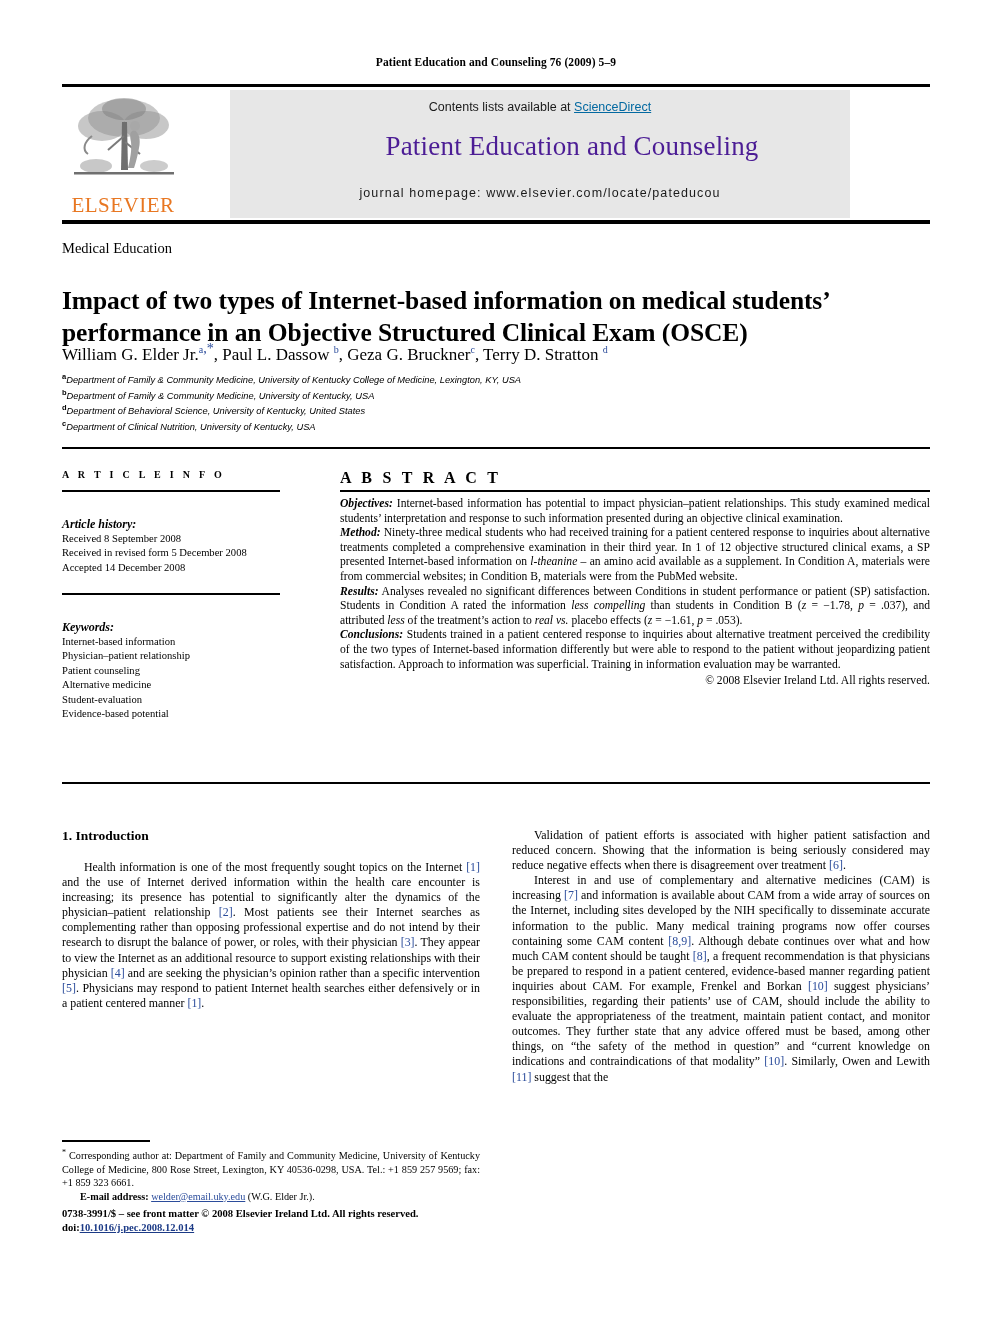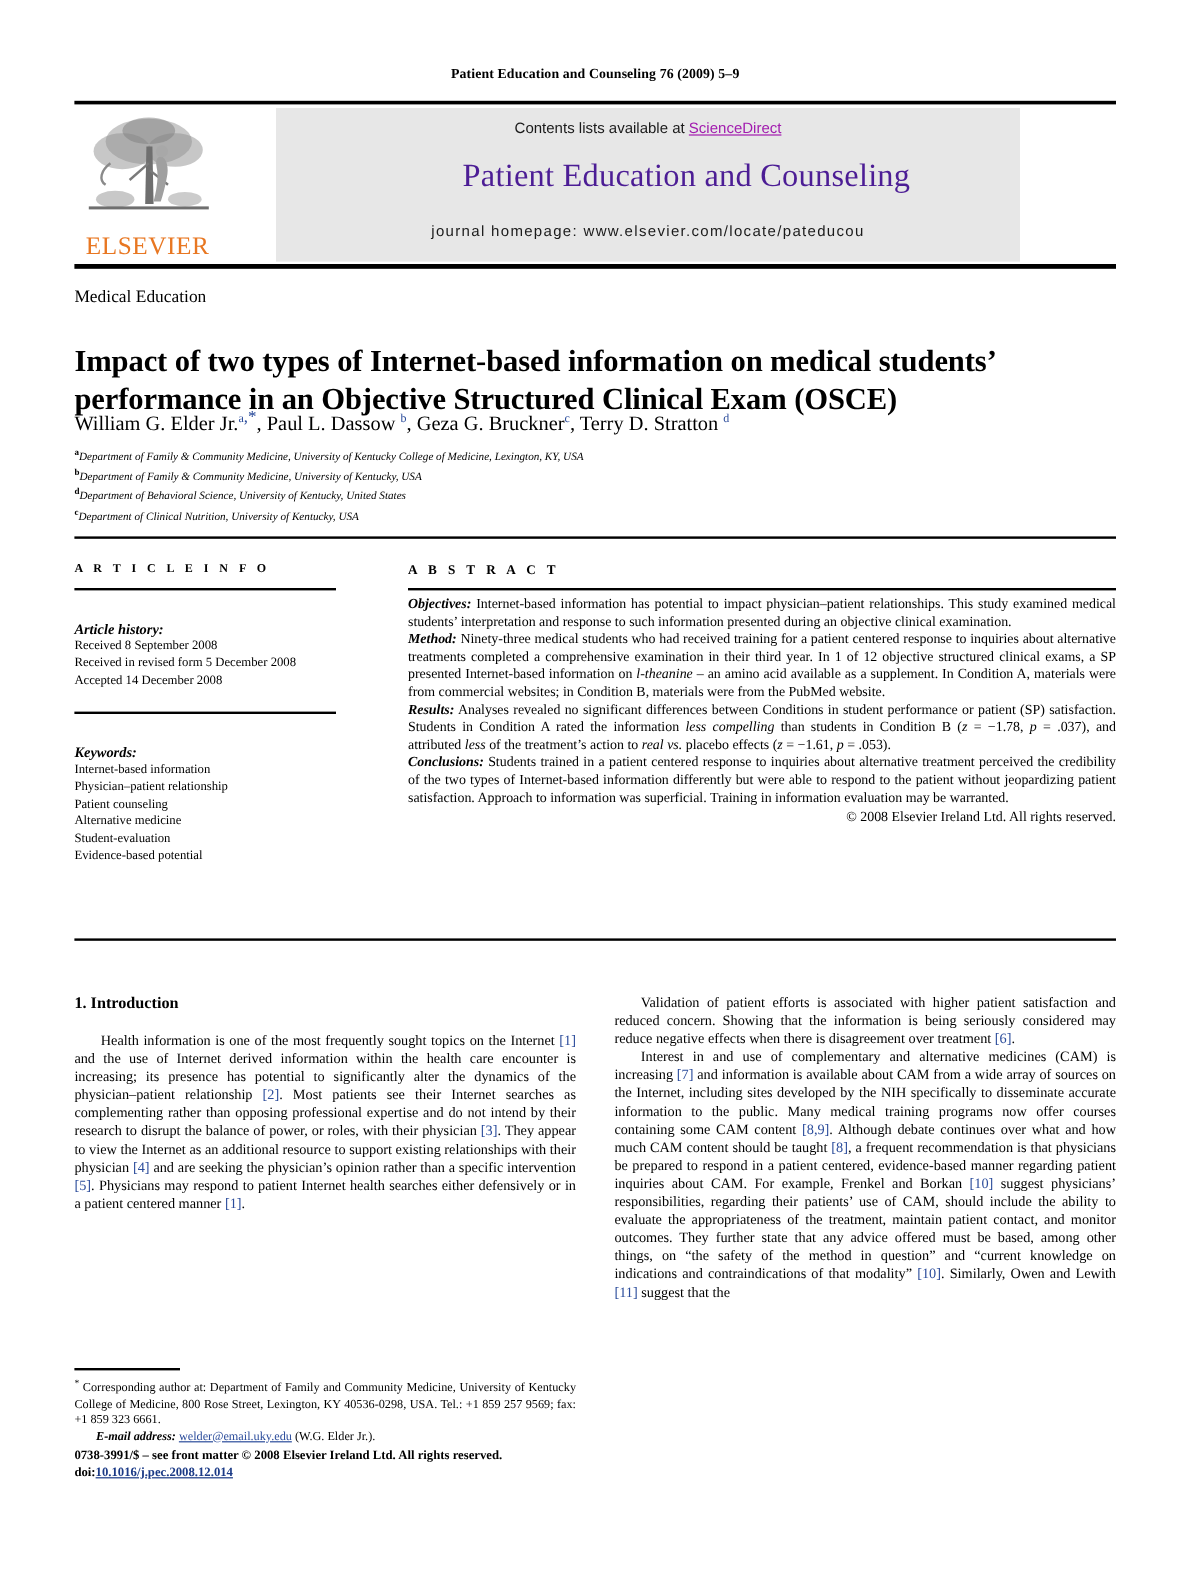--- a/index.html
+++ b/index.html
@@ -85,21 +85,21 @@
   }
   .contents-line {
     position: absolute;
     left: 0; top: 10px;
     width: 620px;
     font-family: "Liberation Sans", sans-serif;
     font-size: 12.5px;
     color: #1a1a1a;
   }
   .sciencedirect-link {
-    color: #a21caf;
+    color: #0369a1;
     margin-top: 48px;
   }
   .journal-title {
     position: absolute;
     left: 0; top: 41px;
     width: 684px;
     font-family: "Liberation Serif", serif;
     font-size: 27px;
     color: #4c1d95;
     letter-spacing: 0.2px;
@@ -207,21 +207,21 @@
   .sup-star { color: #2b4c9b; }
 
   
   .affiliations {
     position: absolute;
     left: 62px; top: 371px;
     width: 870px;
     font-size: 9.3px;
     line-height: 12.6px;
     font-style: italic;
-    font-family: Liberation Serif, serif;
+    font-family: Liberation Sans, sans-serif;
   }
   .affiliations .mark {
     font-style: normal;
     font-weight: bold;
     font-size: 7.5px;
     vertical-align: super;
   }
 
   
   .rule-block-top {
@@ -241,21 +241,21 @@
     position: absolute;
     left: 62px; top: 469px;
     font-size: 10px;
     font-weight: bold;
     letter-spacing: 3.3px;
     font-family: "Liberation Serif", serif;
   }
   .abstract-head {
     position: absolute;
     left: 340px; top: 469px;
-    font-size: 11px;
+    font-size: 16px;
     font-weight: bold;
     letter-spacing: 3.3px;
     font-family: "Liberation Serif", serif;
   }
 
   .info-col {
     position: absolute;
     left: 62px; top: 490px;
     width: 235px;
   }
@@ -336,21 +336,21 @@
   }
   .footnotes {
     position: absolute;
     left: 62px; top: 1146px;
     width: 418px;
     font-size: 10.2px;
     line-height: 13.4px;
     text-align: justify;
   }
   .footnotes .star { vertical-align: super; font-size: 8px; }
-  .email-lbl { font-style: italic; font-weight: bold; }
+  .email-lbl { font-weight: bold; }
   .email-link { color: #2b4c9b; }
 
   .imprint {
     position: absolute;
     left: 62px; top: 1207px;
     width: 430px;
     font-size: 10.6px;
     line-height: 14px;
     font-weight: bold;
   }

